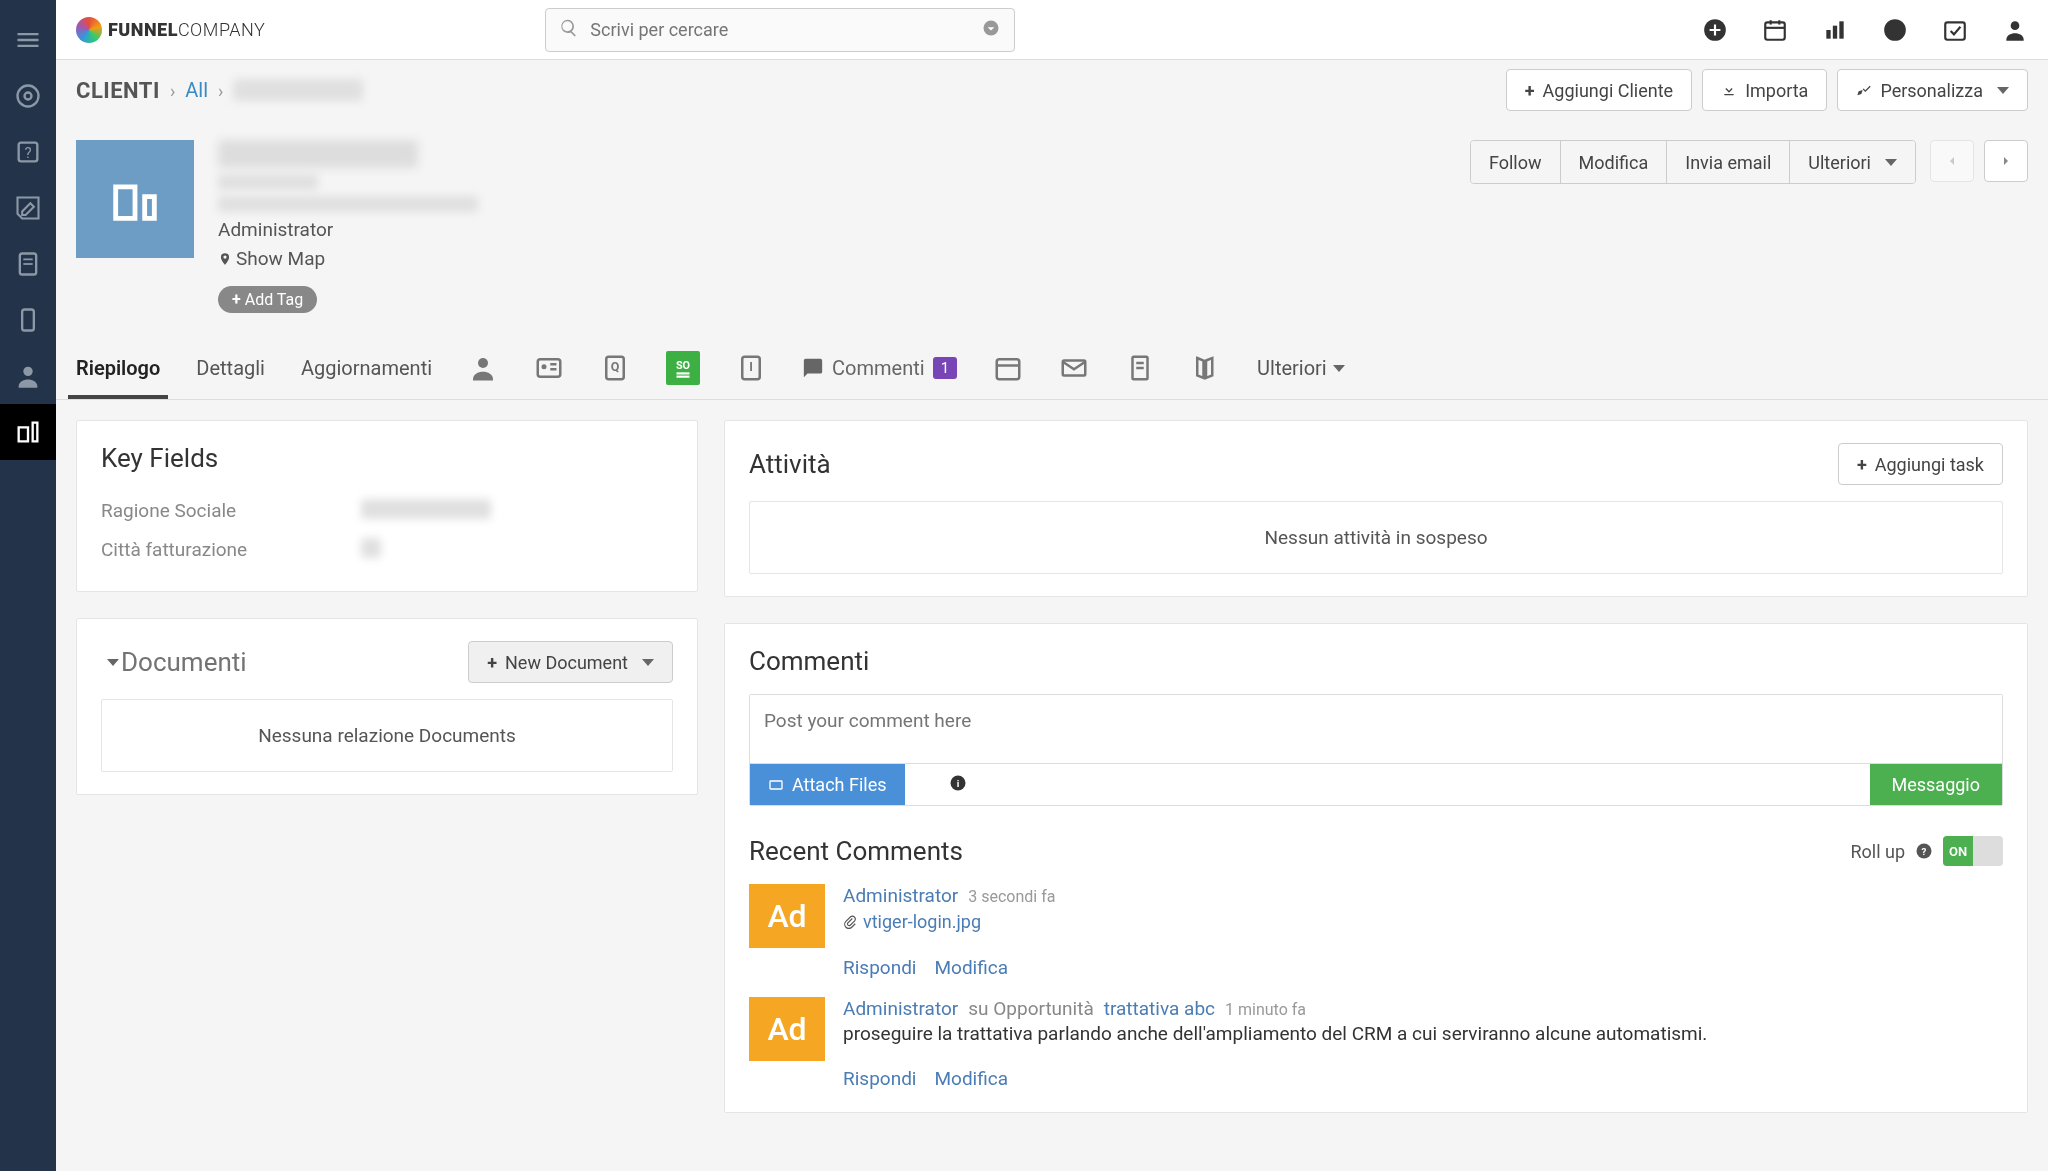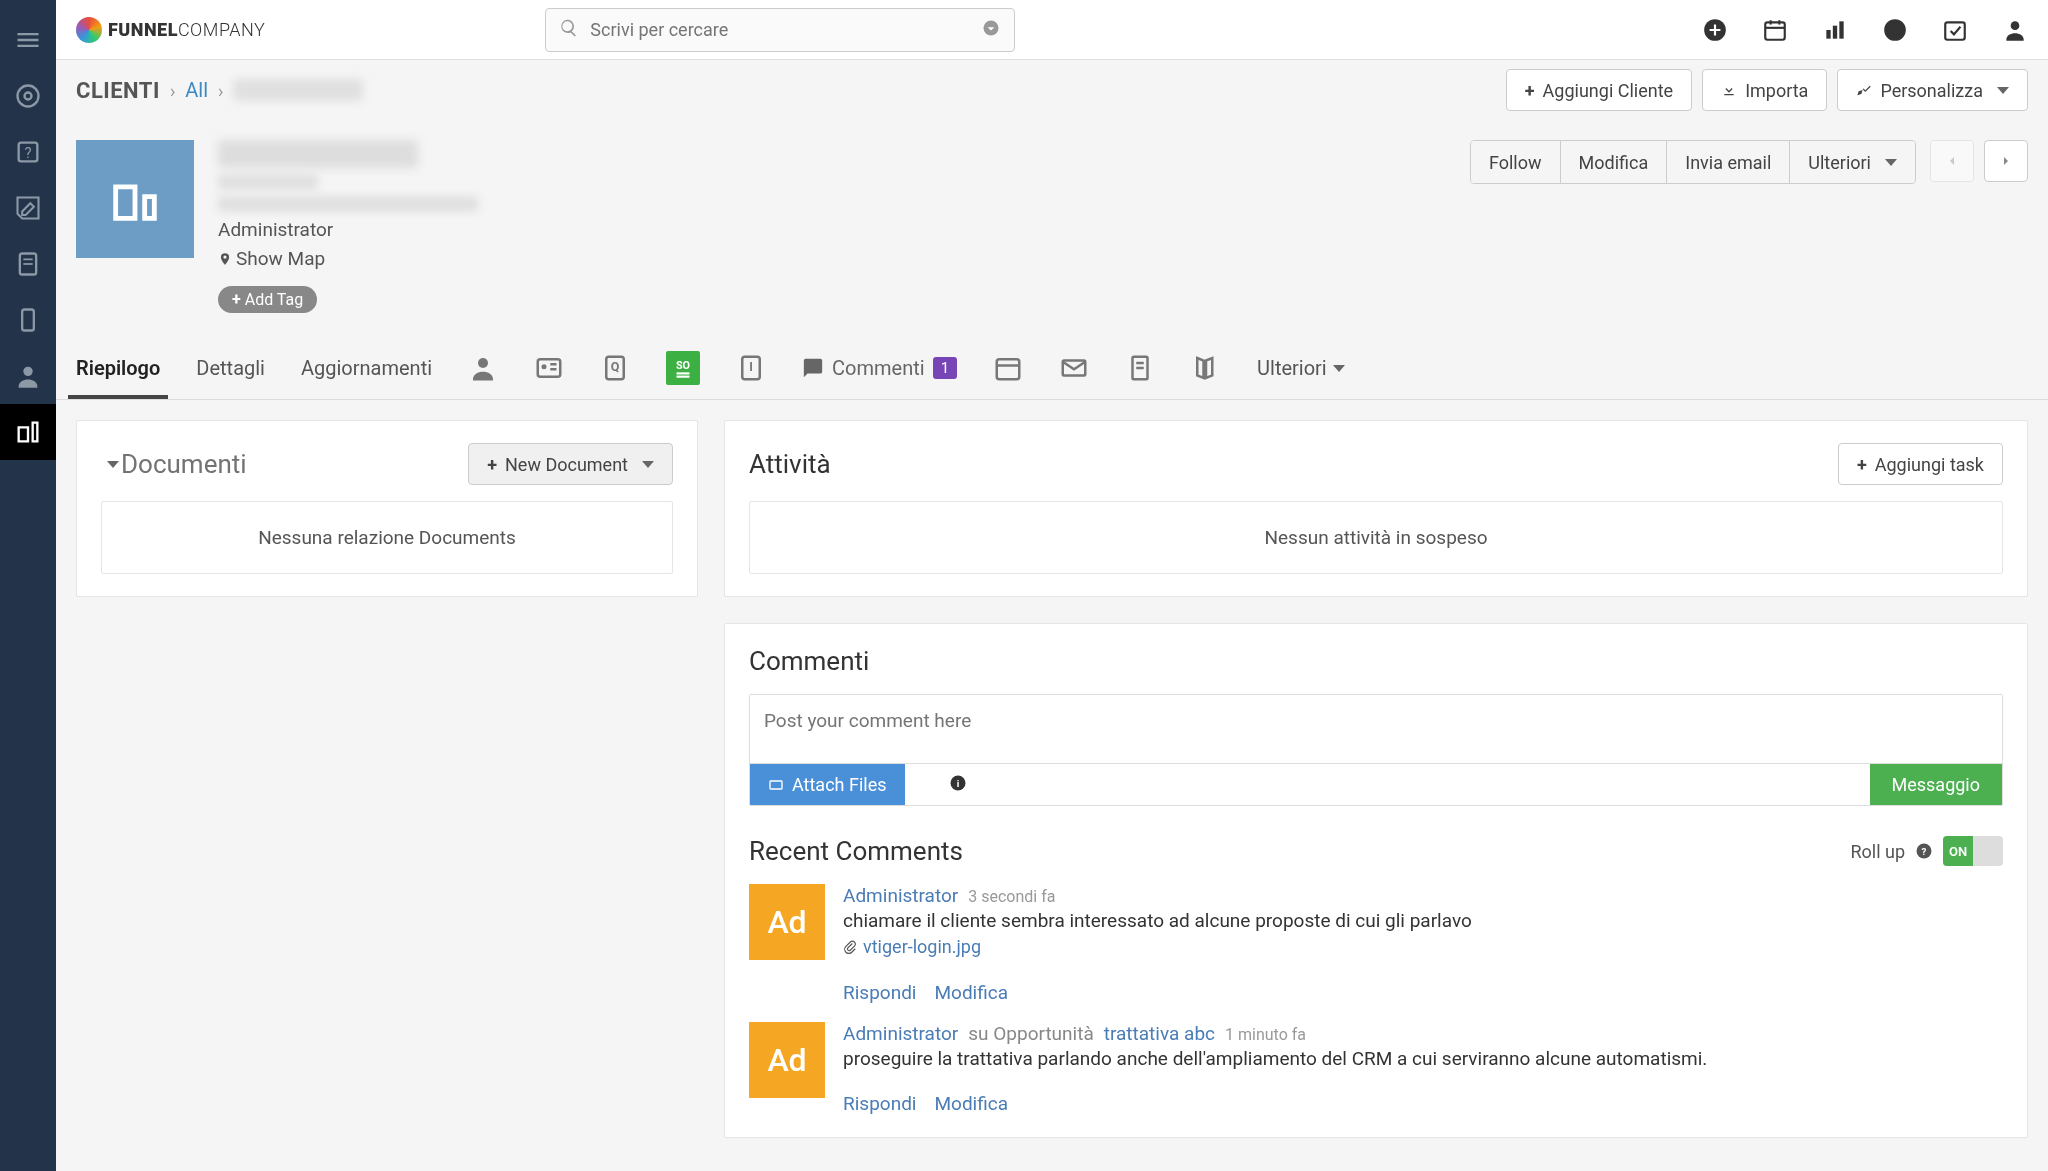--- a/index.html
+++ b/index.html
@@ -89,21 +89,21 @@
 .msg-btn { margin-left: auto; background: #4caf50; color: #fff; border: none; padding: 10px 22px; font-size: 18px; cursor: pointer; }
 .info-icon { margin-left: 12px; color: #333; }
 
 .recent-header { display: flex; align-items: center; justify-content: space-between; margin-top: 8px; }
 .recent-header h2 { font-size: 26px; font-weight: 400; }
 .rollup { display: flex; align-items: center; gap: 10px; font-size: 18px; color: #555; }
 .toggle { width: 60px; height: 30px; background: #ddd; border-radius: 4px; position: relative; display: inline-flex; align-items: center; }
 .toggle-on { background: #4caf50; color: #fff; font-size: 13px; font-weight: 600; padding: 0 6px; height: 100%; display: flex; align-items: center; border-radius: 4px 0 0 4px; }
 
 .comment-item { display: flex; gap: 18px; margin-top: 18px; }
-.avatar { width: 76px; height: 76px; background: #f5a623; color: #fff; font-size: 32px; font-weight: 500; display: flex; align-items: center; justify-content: center; }
+.avatar { width: 76px; height: 64px; background: #f5a623; color: #fff; font-size: 32px; font-weight: 500; display: flex; align-items: center; justify-content: center; }
 .comment-body { flex: 1; font-size: 19px; }
 .comment-meta { display: flex; gap: 10px; align-items: baseline; }
 .author-link { color: #4a7cb5; }
 .context-text { color: #888; }
 .relation-link { color: #4a7cb5; }
 .time-text { color: #999; font-size: 16px; }
 .comment-text { color: #333; margin-top: 2px; }
 .attachment { display: inline-flex; align-items: center; gap: 6px; margin-top: 4px; color: #4a7cb5; font-size: 18px; }
 .comment-links { display: flex; gap: 18px; margin-top: 22px; }
 .comment-links a { color: #4a7cb5; text-decoration: none; font-size: 19px; }
@@ -355,20 +355,31 @@
           </svg>
         </div>
       <div class="tab">
           <span>Ulteriori</span>
           <span class="chev"></span>
         </div>
     </div>
 
     <div class="content">
       <div class="col-left">
+        <div class="card">
+          <div class="card-title">Key Fields</div>
+          <div class="field-row">
+            <span class="field-label">Ragione Sociale</span>
+            <span class="field-val-blur"></span>
+          </div>
+          <div class="field-row">
+            <span class="field-label">Città fatturazione</span>
+            <span class="field-val-blur sm"></span>
+          </div>
+        </div>
 
         <div class="card">
           <div class="documenti-header">
             <h2>
                 <span class="chev" style="transform:rotate(0)"></span>
                 <span>Documenti</span>
               </h2>
             <button class="btn" style="background:#f0f0f0">
                 <b>+</b>
                 <span>New Document</span>
@@ -424,21 +435,20 @@
             </div>
           </div>
 
           <div class="comment-item">
             <div class="avatar">Ad</div>
             <div class="comment-body">
               <div class="comment-meta">
                 <a class="author-link">Administrator</a>
                 <span class="time-text">3 secondi fa</span>
               </div>
-              <div class="comment-text">chiamare il cliente sembra interessato ad alcune proposte di cui gli parlavo</div>
               <div class="attachment">
                 <svg width="14" height="14" viewBox="0 0 24 24" fill="currentColor">
                     <path d="M16 6l-8 8a3 3 0 004 4l8-8a5 5 0 00-7-7L5 11a7 7 0 0010 10l6-6" fill="none" stroke="#555" stroke-width="2"></path>
                   </svg>
                 <span>vtiger-login.jpg</span>
               </div>
               <div class="comment-links">
                 <a>Rispondi</a>
                 <a>Modifica</a>
               </div>

